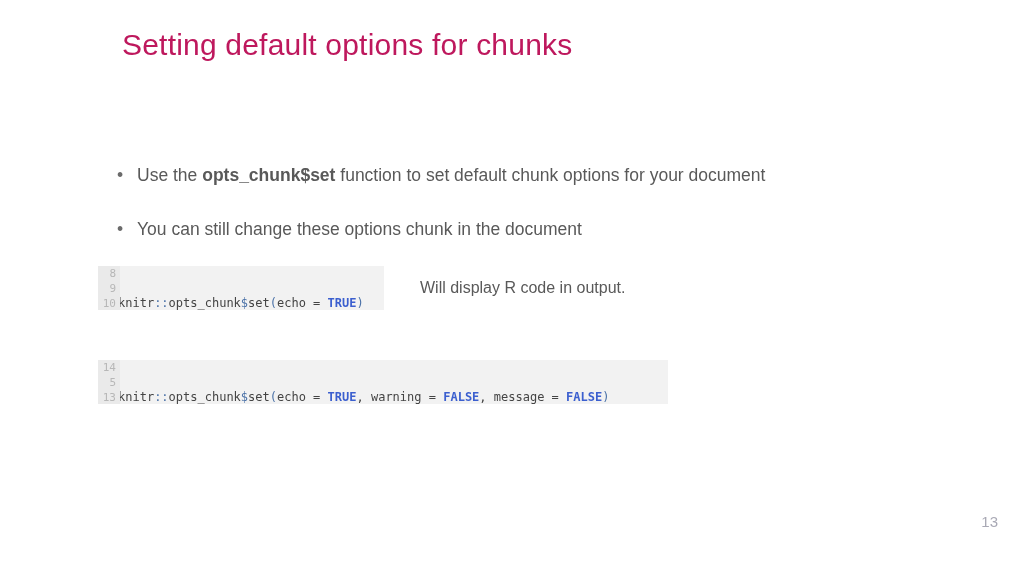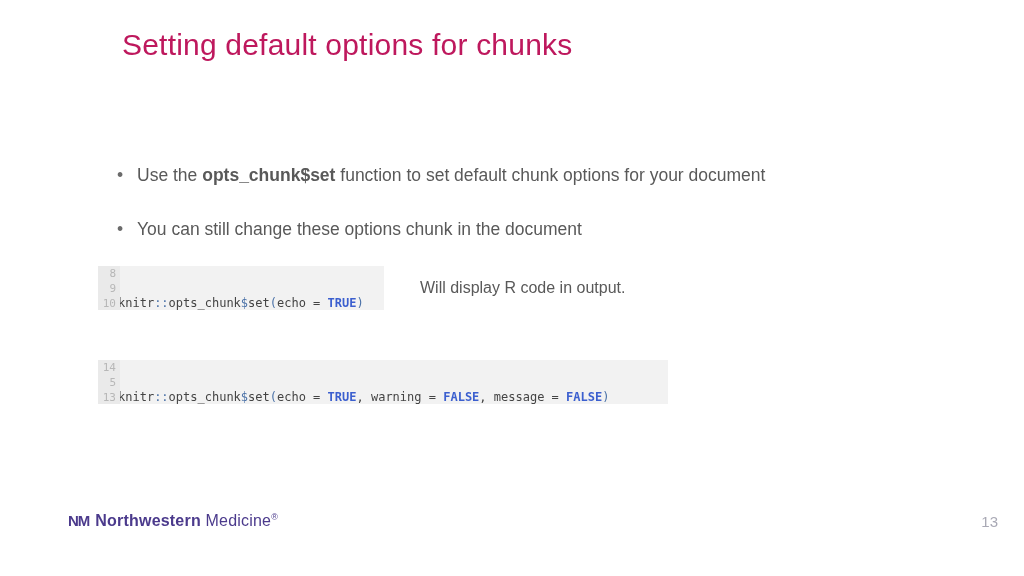--- a/index.html
+++ b/index.html
@@ -77,21 +77,17 @@
       <div>13</div>
     </div>
     <div class="code">
 <span> </span>
 <span><span class="tok-ns">knitr</span><span class="tok-op">::</span><span class="tok-ns">opts_chunk</span><span class="tok-op">$</span><span class="tok-fn">set</span><span class="tok-op">(</span><span class="tok-arg">echo</span><span class="tok-eq"> = </span><span class="tok-bool">TRUE</span><span>, </span><span class="tok-arg">warning</span><span class="tok-eq"> = </span><span class="tok-bool">FALSE</span><span>, </span><span class="tok-arg">message</span><span class="tok-eq"> = </span><span class="tok-bool">FALSE</span><span class="tok-op">)</span></span>
 <span> </span></div>
   </div>
 
 
   <div class="footer-brand">
-    <div class="top">
-      <span class="logo">NM</span>
-      <span class="brand-main"><b>Northwestern</b><span> Medicine</span><span class="reg">®</span></span>
-    </div>
   </div>
 
   <div class="page-num">13</div>
 
 </div>
 
 </body></html>

